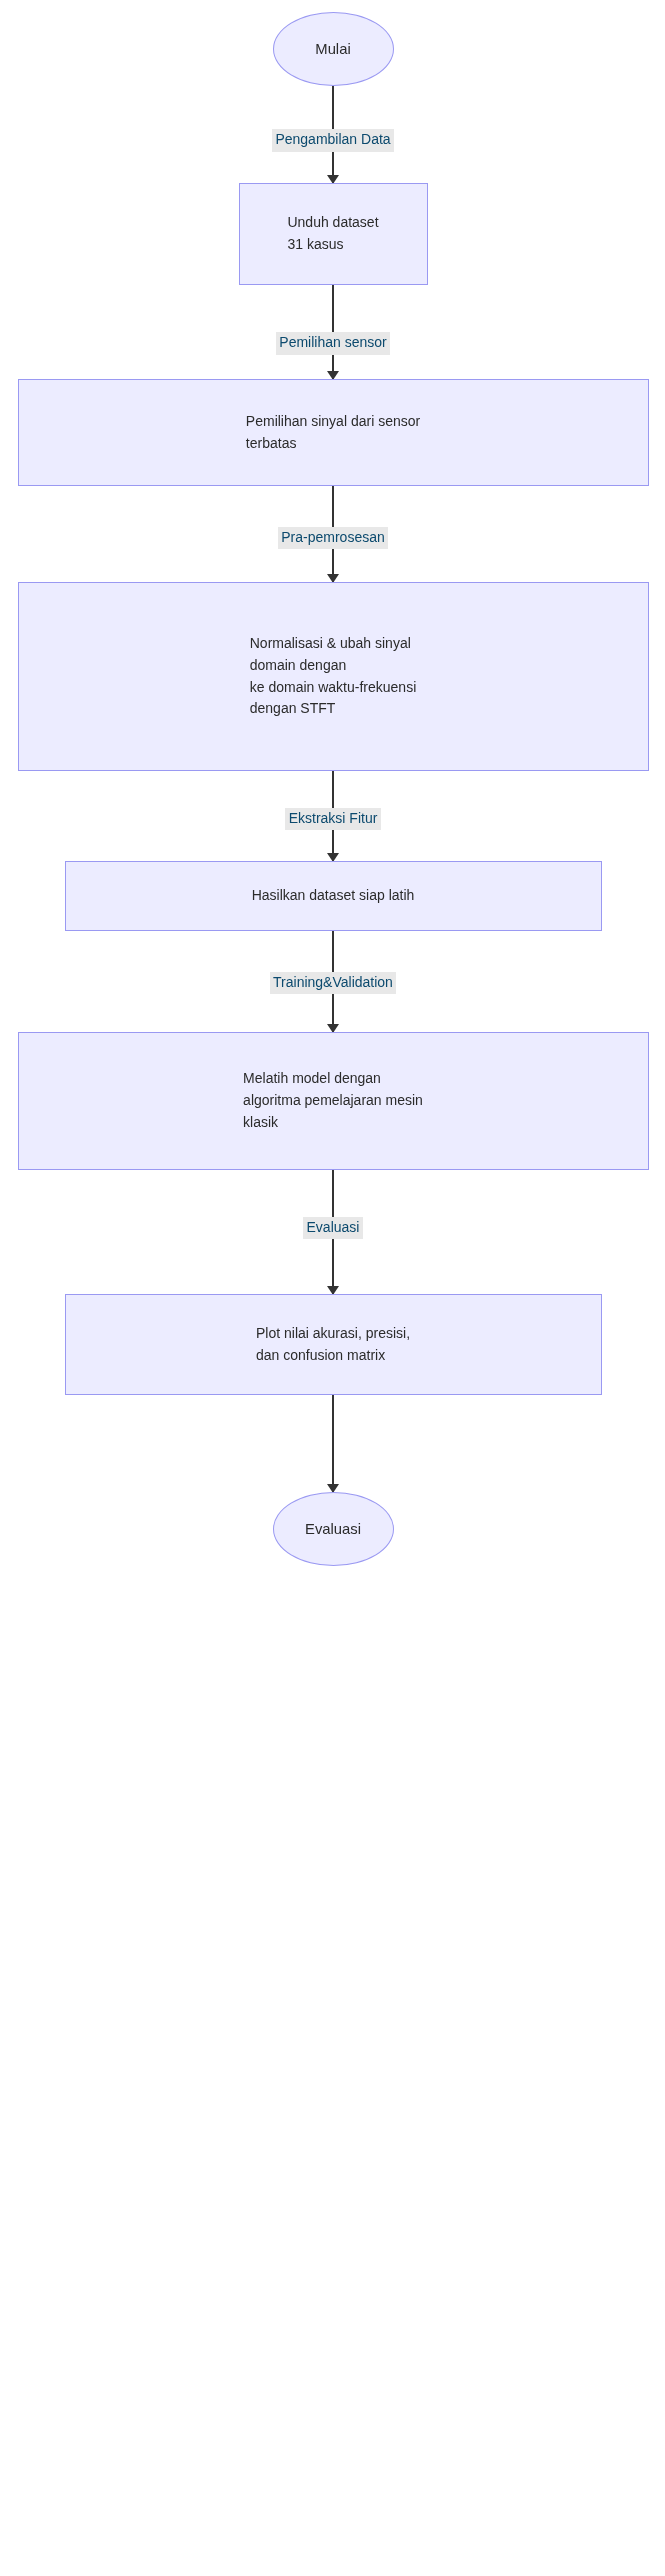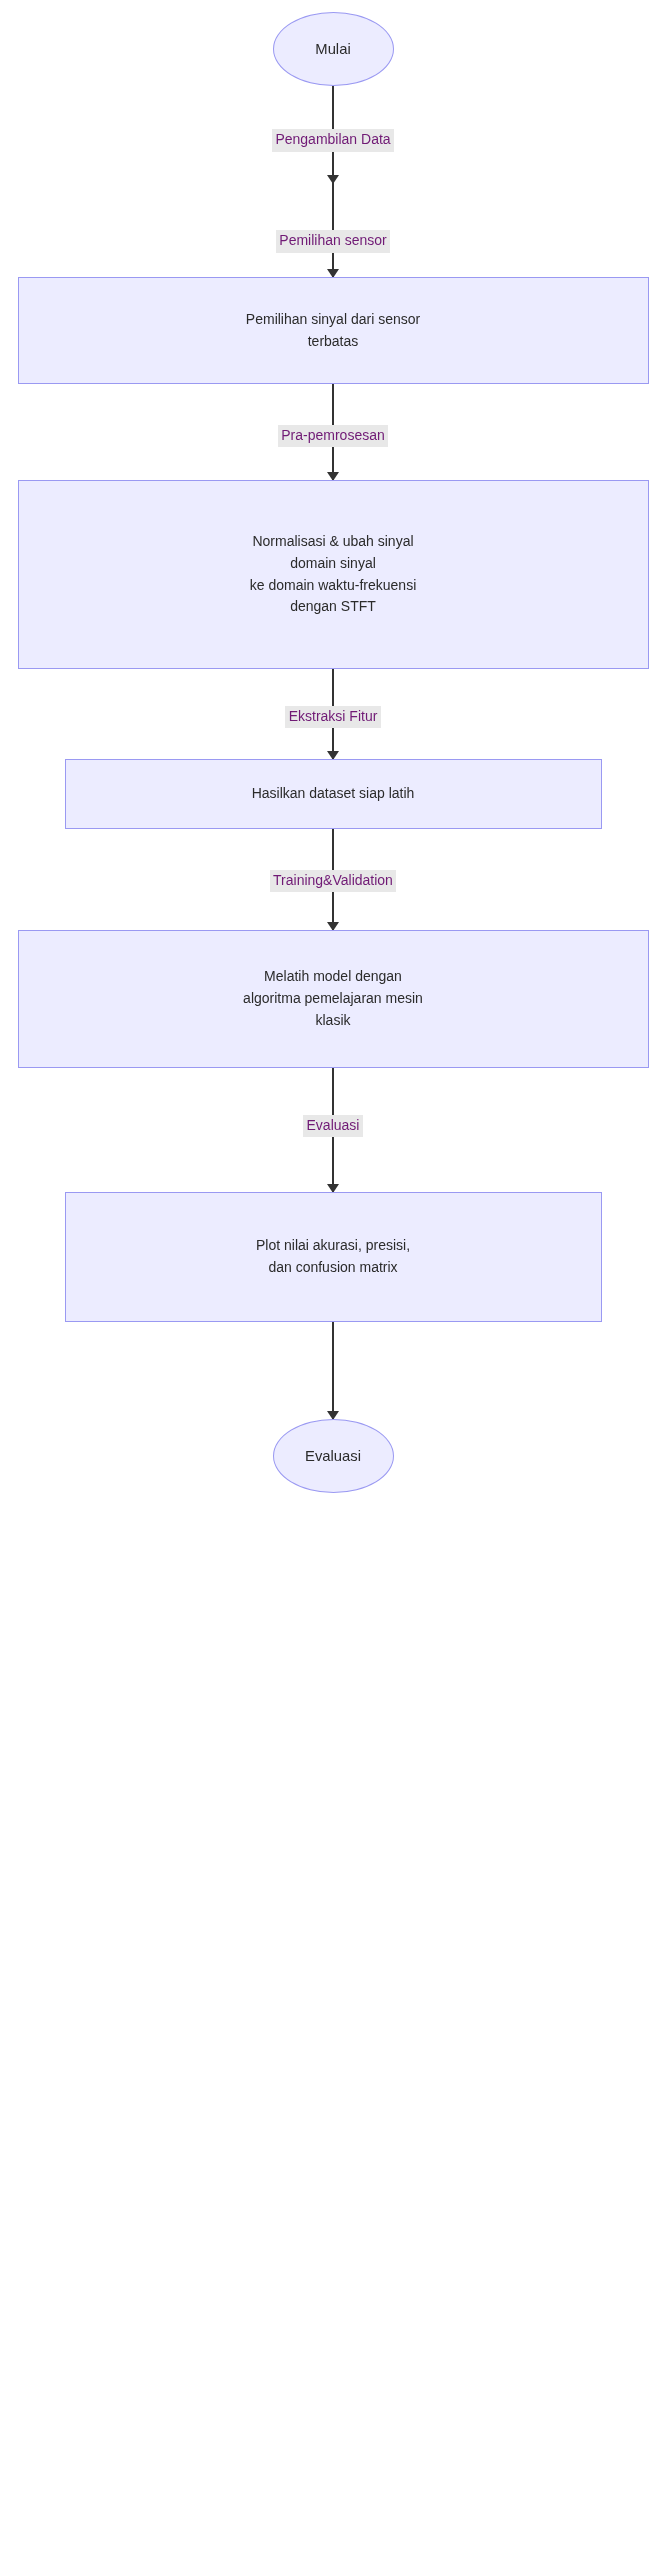--- a/index.html
+++ b/index.html
@@ -25,21 +25,21 @@
 
   
   .node {
     box-sizing: border-box;
     background: #ececff;
     border: 0.7px solid #9a99f2;
     color: #2b2b2b;
     display: flex;
     align-items: center;
     justify-content: center;
-    text-align: center;
+    text-align: left;
     line-height: 1.55;
     font-size: 14px;
     position: relative;
     z-index: 2;
   }
   .node .lines {
     padding: 0 9.4px;
   }
   .node .lines div { white-space: nowrap; }
 
@@ -49,21 +49,21 @@
     height: 74px;
     font-size: 14.8px;
   }
 
   
   .box-unduh      { width: 189px;  height: 102px; }
   .box-pemilihan  { width: 631px;  height: 107px; }
   .box-normalisasi{ width: 631px;  height: 189px; }
   .box-hasilkan   { width: 537px;  height: 70px; }
   .box-melatih    { width: 631px;  height: 138px; }
-  .box-plot       { width: 537px;  height: 130px; }
+  .box-plot       { width: 537px;  height: 101px; }
 
   
   .edge {
     position: relative;
     width: 100%;
     display: flex;
     flex-direction: column;
     align-items: center;
     justify-content: center;
     z-index: 1;
@@ -85,21 +85,21 @@
     width: 0;
     height: 0;
     border-left: 6px solid transparent;
     border-right: 6px solid transparent;
     border-top: 9.4px solid #333333;
   }
   .edge-label {
     position: relative;
     z-index: 3;
     background: #e8e8e8;
-    color: #701a75;
+    color: #0c4a6e;
     font-size: 14px;
     line-height: 1.2;
     padding: 2px 3.4px 3.4px 3.4px;
     white-space: nowrap;
   }
 
   
   .e1 { height: 97px; }
   .e2 { height: 94px; }
   .e3 { height: 96px; }
@@ -128,20 +128,26 @@
   <div class="node terminator">
     <span>Mulai</span>
   </div>
 
   <div class="edge e1">
     <div class="line"></div>
     <div class="arrowhead"></div>
     <div class="edge-label">Pengambilan Data</div>
   </div>
 
+  <div class="node box-unduh">
+    <div class="lines">
+      <div>Unduh dataset</div>
+      <div>31 kasus</div>
+    </div>
+  </div>
 
   <div class="edge e2">
     <div class="line"></div>
     <div class="arrowhead"></div>
     <div class="edge-label">Pemilihan sensor</div>
   </div>
 
   <div class="node box-pemilihan">
     <div class="lines">
       <div>Pemilihan sinyal dari sensor</div>
@@ -151,21 +157,21 @@
 
   <div class="edge e3">
     <div class="line"></div>
     <div class="arrowhead"></div>
     <div class="edge-label">Pra-pemrosesan</div>
   </div>
 
   <div class="node box-normalisasi">
     <div class="lines">
       <div>Normalisasi &amp; ubah sinyal</div>
-      <div>domain sinyal</div>
+      <div>domain dengan</div>
       <div>ke domain waktu-frekuensi</div>
       <div>dengan STFT</div>
     </div>
   </div>
 
   <div class="edge e4">
     <div class="line"></div>
     <div class="arrowhead"></div>
     <div class="edge-label">Ekstraksi Fitur</div>
   </div>

